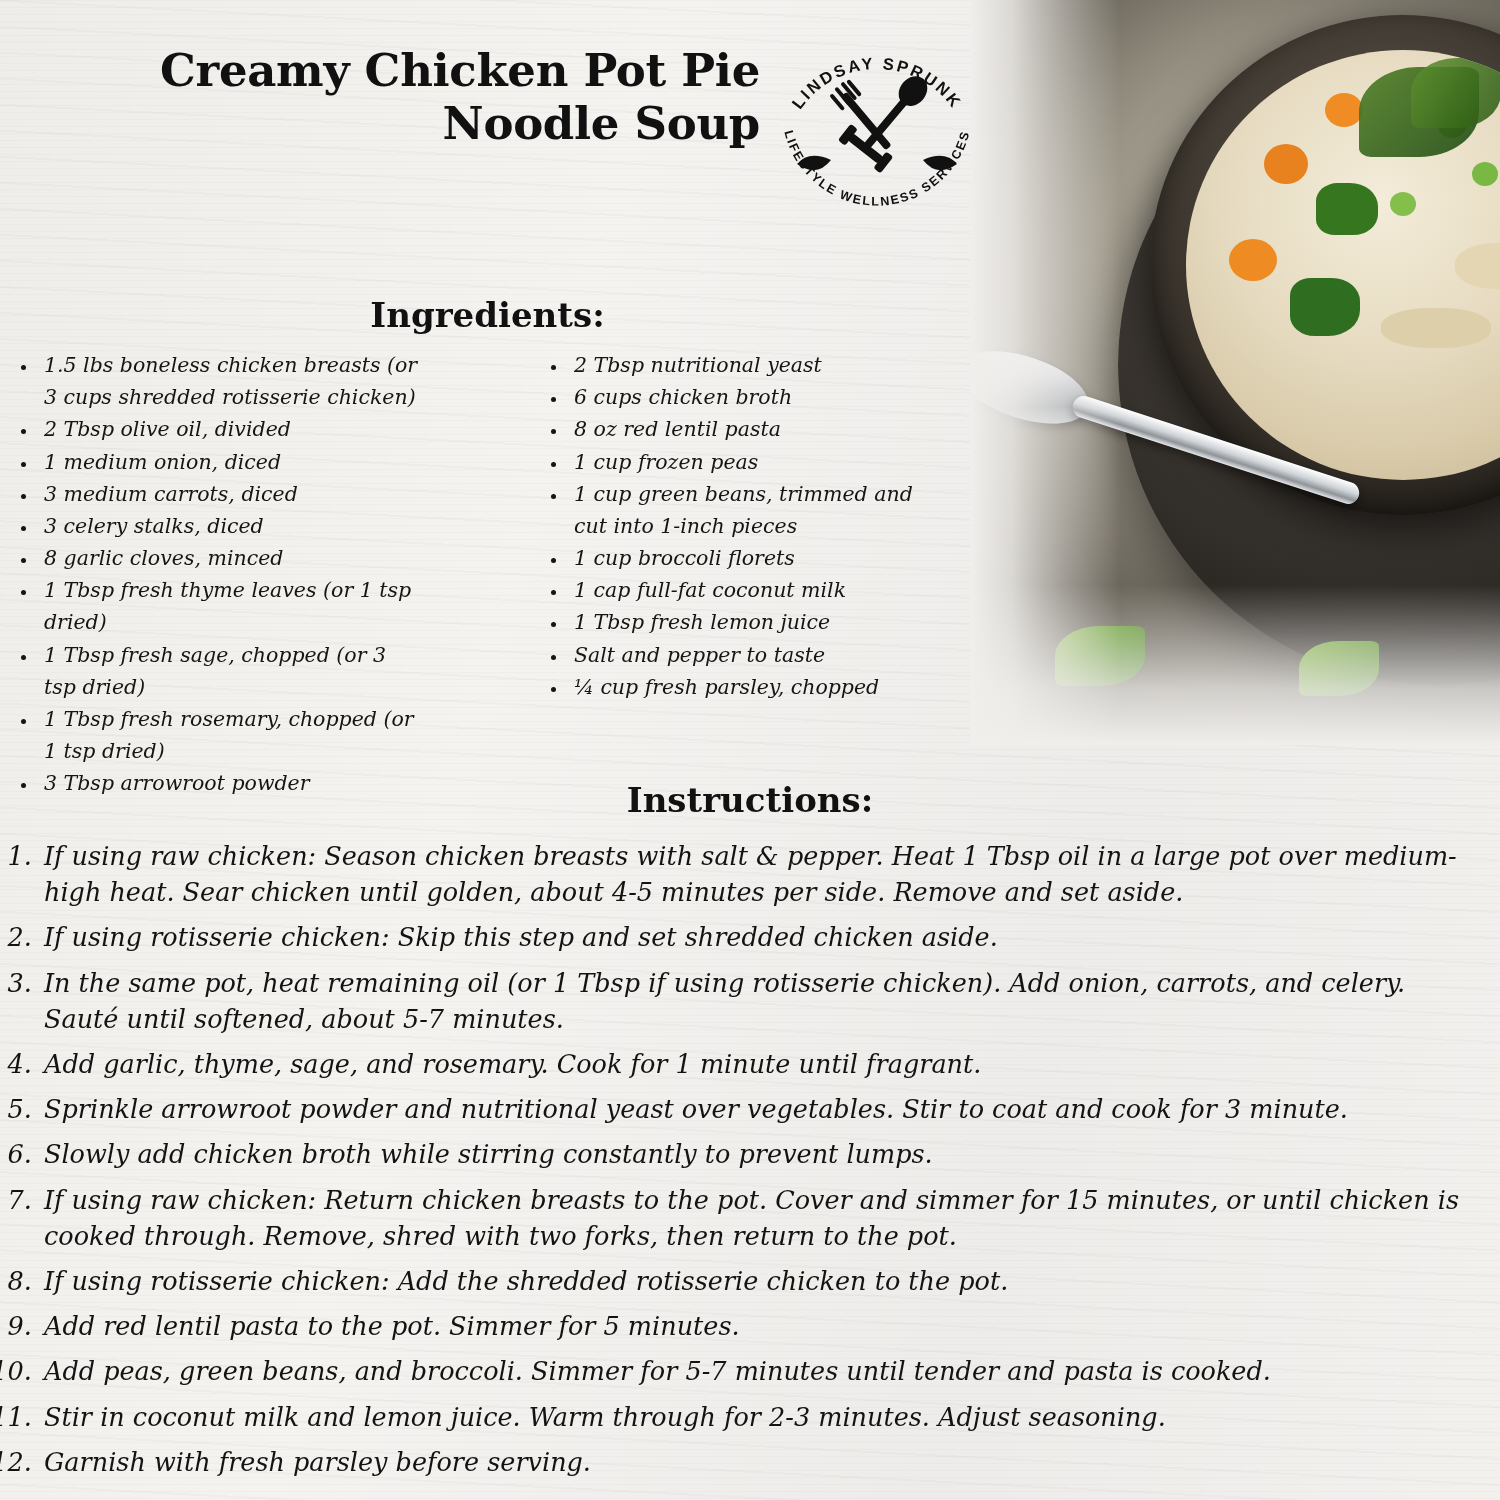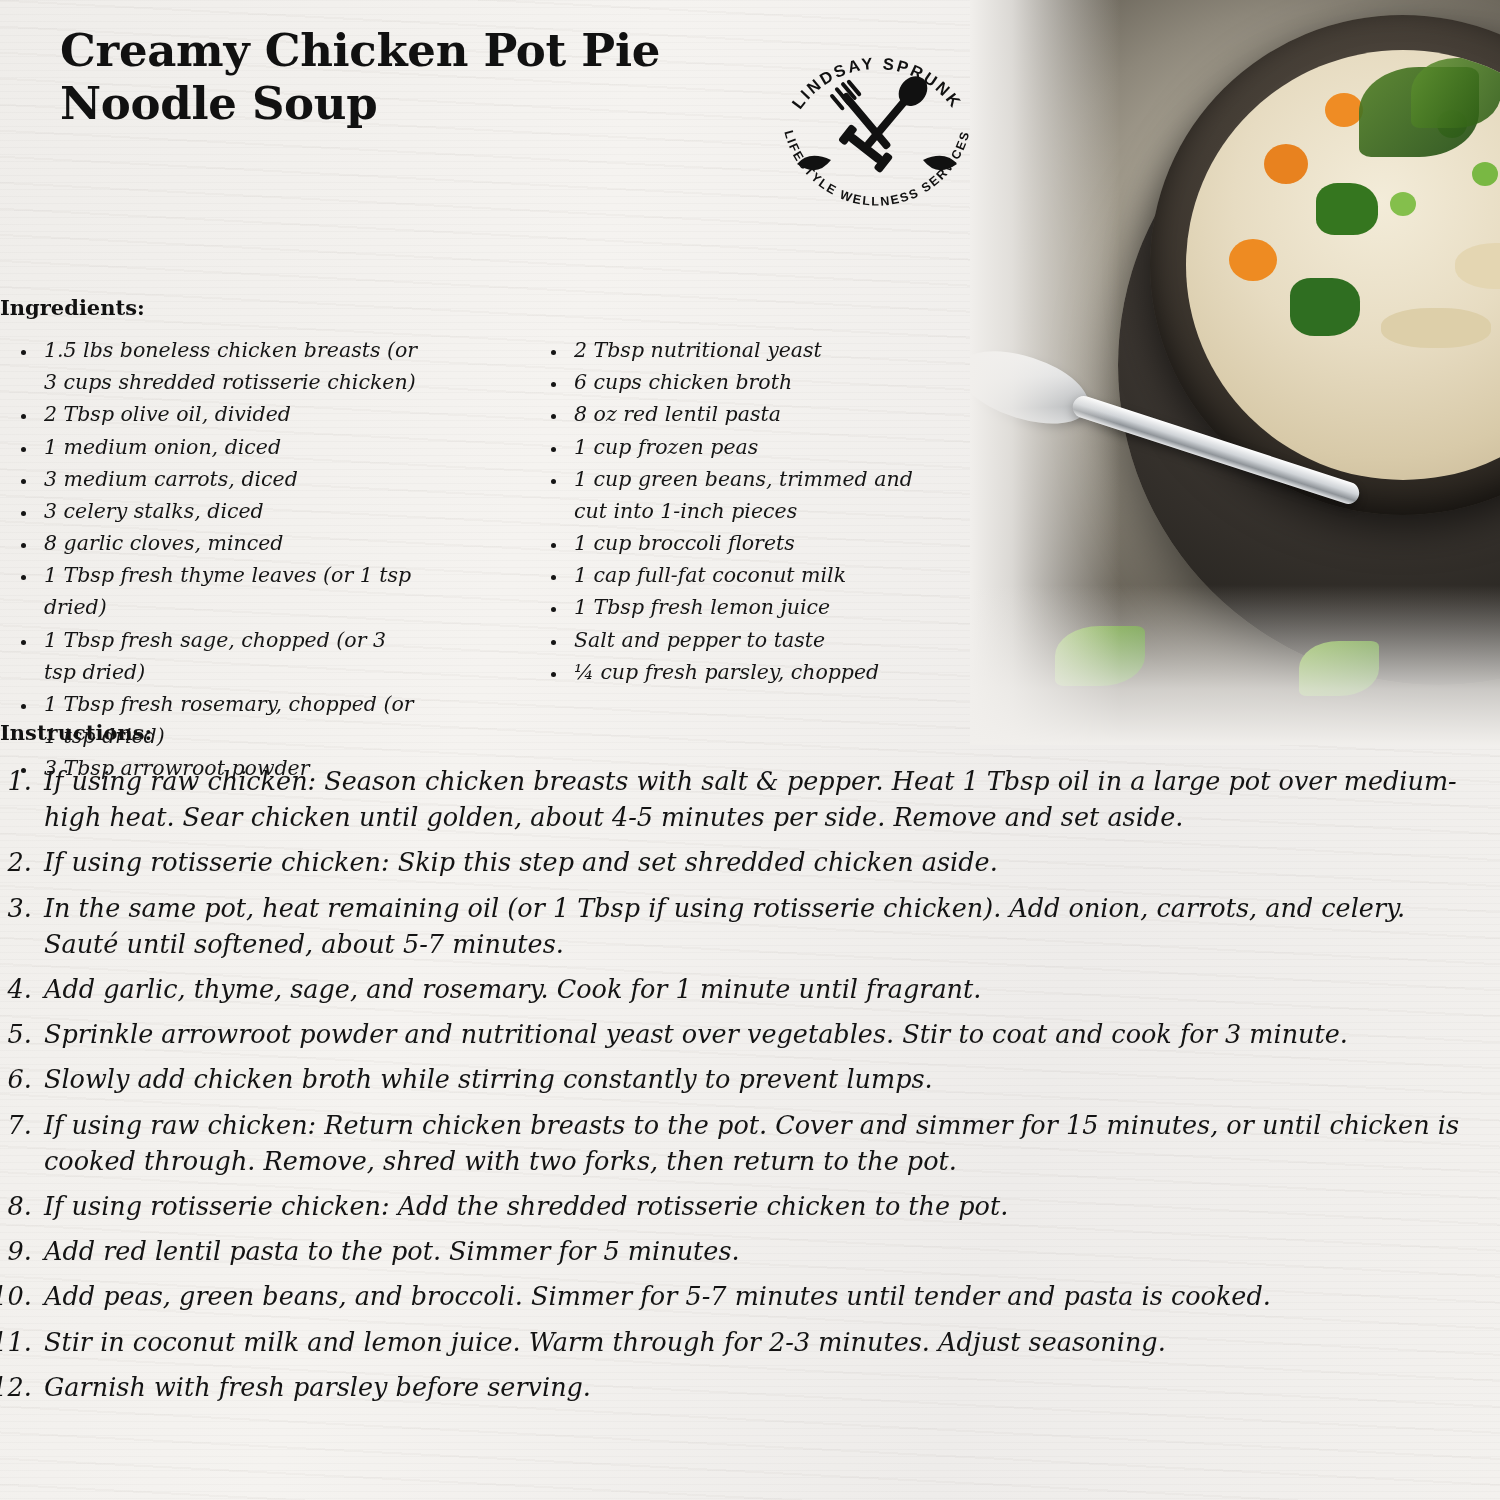--- a/index.html
+++ b/index.html
@@ -30,23 +30,23 @@
         rgba(140,130,120,0.05) 2px,
         rgba(255,255,255,0.0) 2px,
         rgba(255,255,255,0.0) 26px),
       linear-gradient(105deg, #efedea 0%, #f5f3f0 35%, #eeecea 70%, #f3f1ee 100%);
   }
 
   
   .title-block {
     position: absolute;
     left: 60px;
-    top: 24px;
+    top: 44px;
     width: 700px;
-    text-align: left;
+    text-align: right;
   }
   .recipe-title {
     font-family: "DejaVu Serif", serif;
     font-weight: bold;
     font-size: 45px;
     line-height: 1.18;
     color: #111;
     margin: 0;
     letter-spacing: -0.3px;
   }
@@ -164,22 +164,22 @@
   
   .ingredients-section {
     position: absolute;
     left: 0;
     top: 295px;
     width: 975px;
   }
   .section-heading {
     font-family: "DejaVu Serif", serif;
     font-weight: bold;
-    font-size: 21px;
-    text-align: left;
+    font-size: 34px;
+    text-align: center;
     color: #111;
     margin: 0 0 14px 0;
   }
   .ing-columns {
     display: flex;
     gap: 119px;
     padding: 0 24px 0 10px;
   }
   .ing-col {
     flex: 1;
@@ -196,21 +196,21 @@
     line-height: 1.57;
     color: #151515;
     padding-left: 6px;
   }
   ul.ing-list li::marker { font-size: 17px; }
 
   
   .instructions-section {
     position: absolute;
     left: 0;
-    top: 720px;
+    top: 780px;
     width: 1500px;
   }
   ol.steps {
     margin: 18px 0 0 0;
     padding-right: 36px;
     list-style: decimal;
   }
   ol.steps li {
     font-family: "DejaVu Serif", serif;
     font-style: italic;

